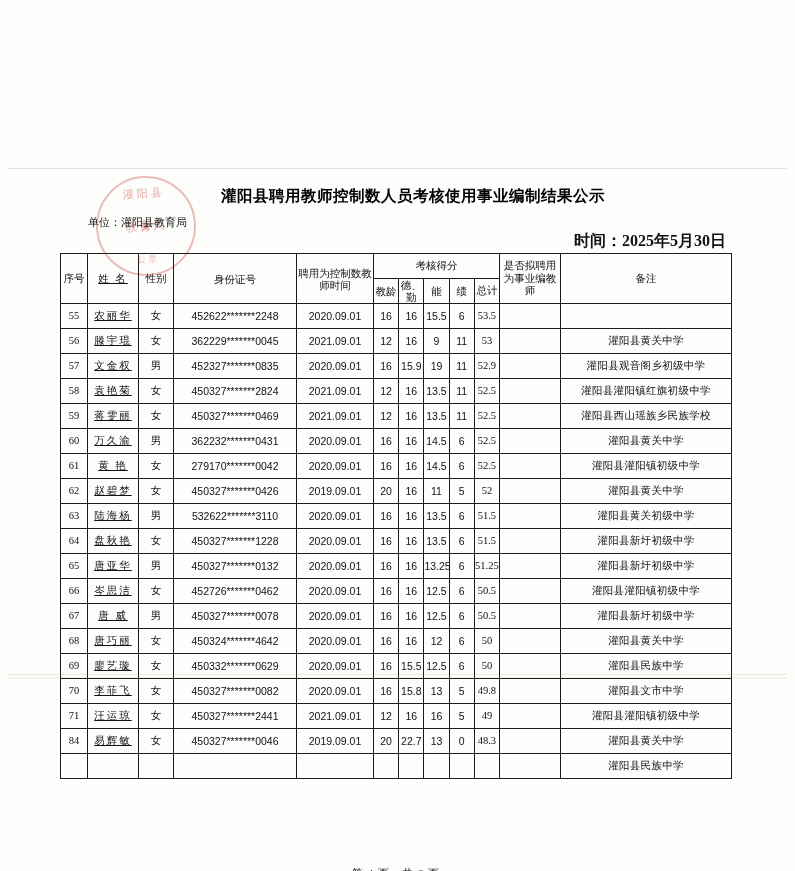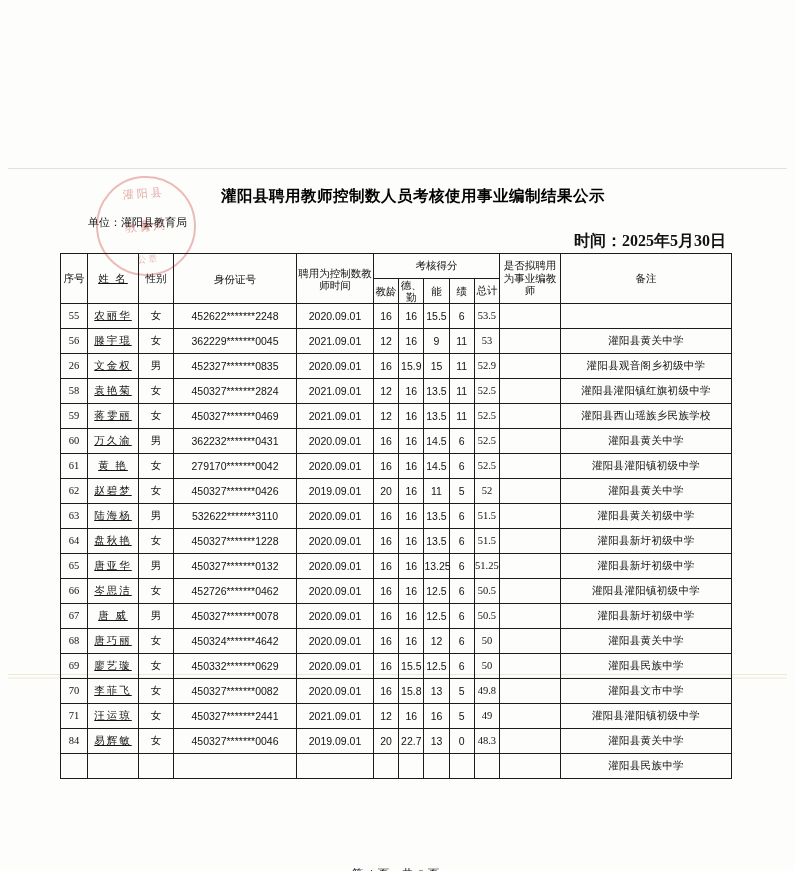--- a/index.html
+++ b/index.html
@@ -238,28 +238,28 @@
             <td class="c-time">2021.09.01</td>
             <td class="c-score">12</td>
             <td class="c-score">16</td>
             <td class="c-score">9</td>
             <td class="c-score">11</td>
             <td class="c-total">53</td>
             <td class="c-plan"></td>
             <td class="c-remark remark-cell">灌阳县黄关中学</td>
           </tr>
           <tr>
-            <td class="c-seq">26</td>
+            <td class="c-seq">57</td>
             <td class="c-name">文金权</td>
             <td class="c-sex">男</td>
             <td class="c-id">452327*******0835</td>
             <td class="c-time">2020.09.01</td>
             <td class="c-score">16</td>
             <td class="c-score">15.9</td>
-            <td class="c-score">15</td>
+            <td class="c-score">19</td>
             <td class="c-score">11</td>
             <td class="c-total">52.9</td>
             <td class="c-plan"></td>
             <td class="c-remark remark-cell">灌阳县观音阁乡初级中学</td>
           </tr>
           <tr>
             <td class="c-seq">58</td>
             <td class="c-name">袁艳菊</td>
             <td class="c-sex">女</td>
             <td class="c-id">450327*******2824</td>

